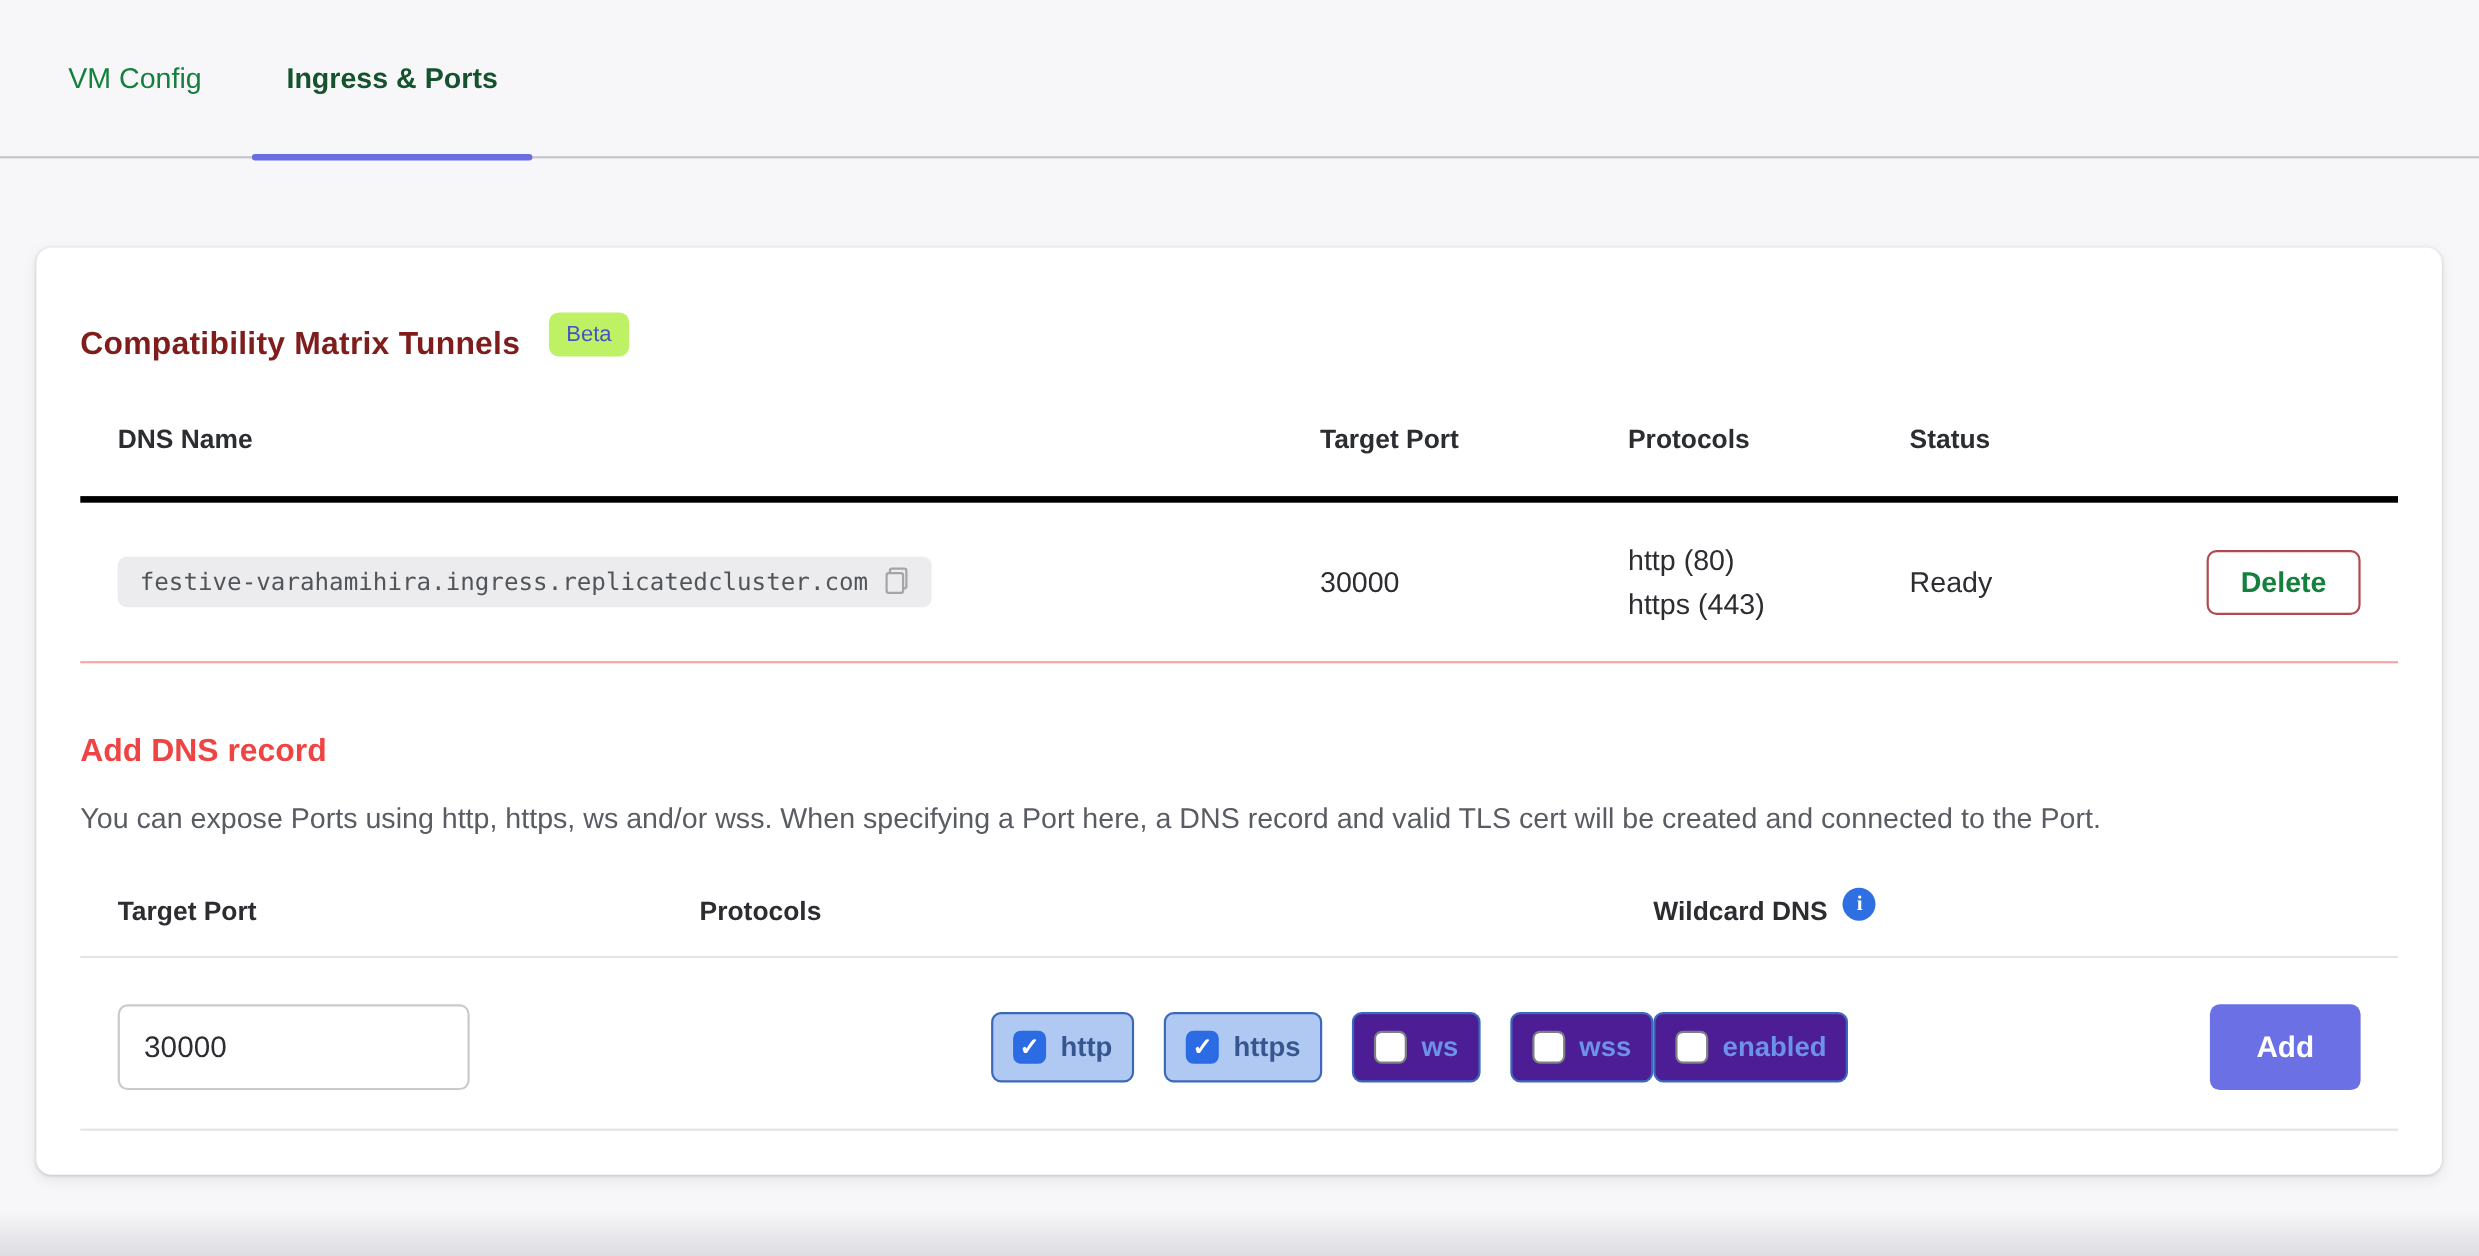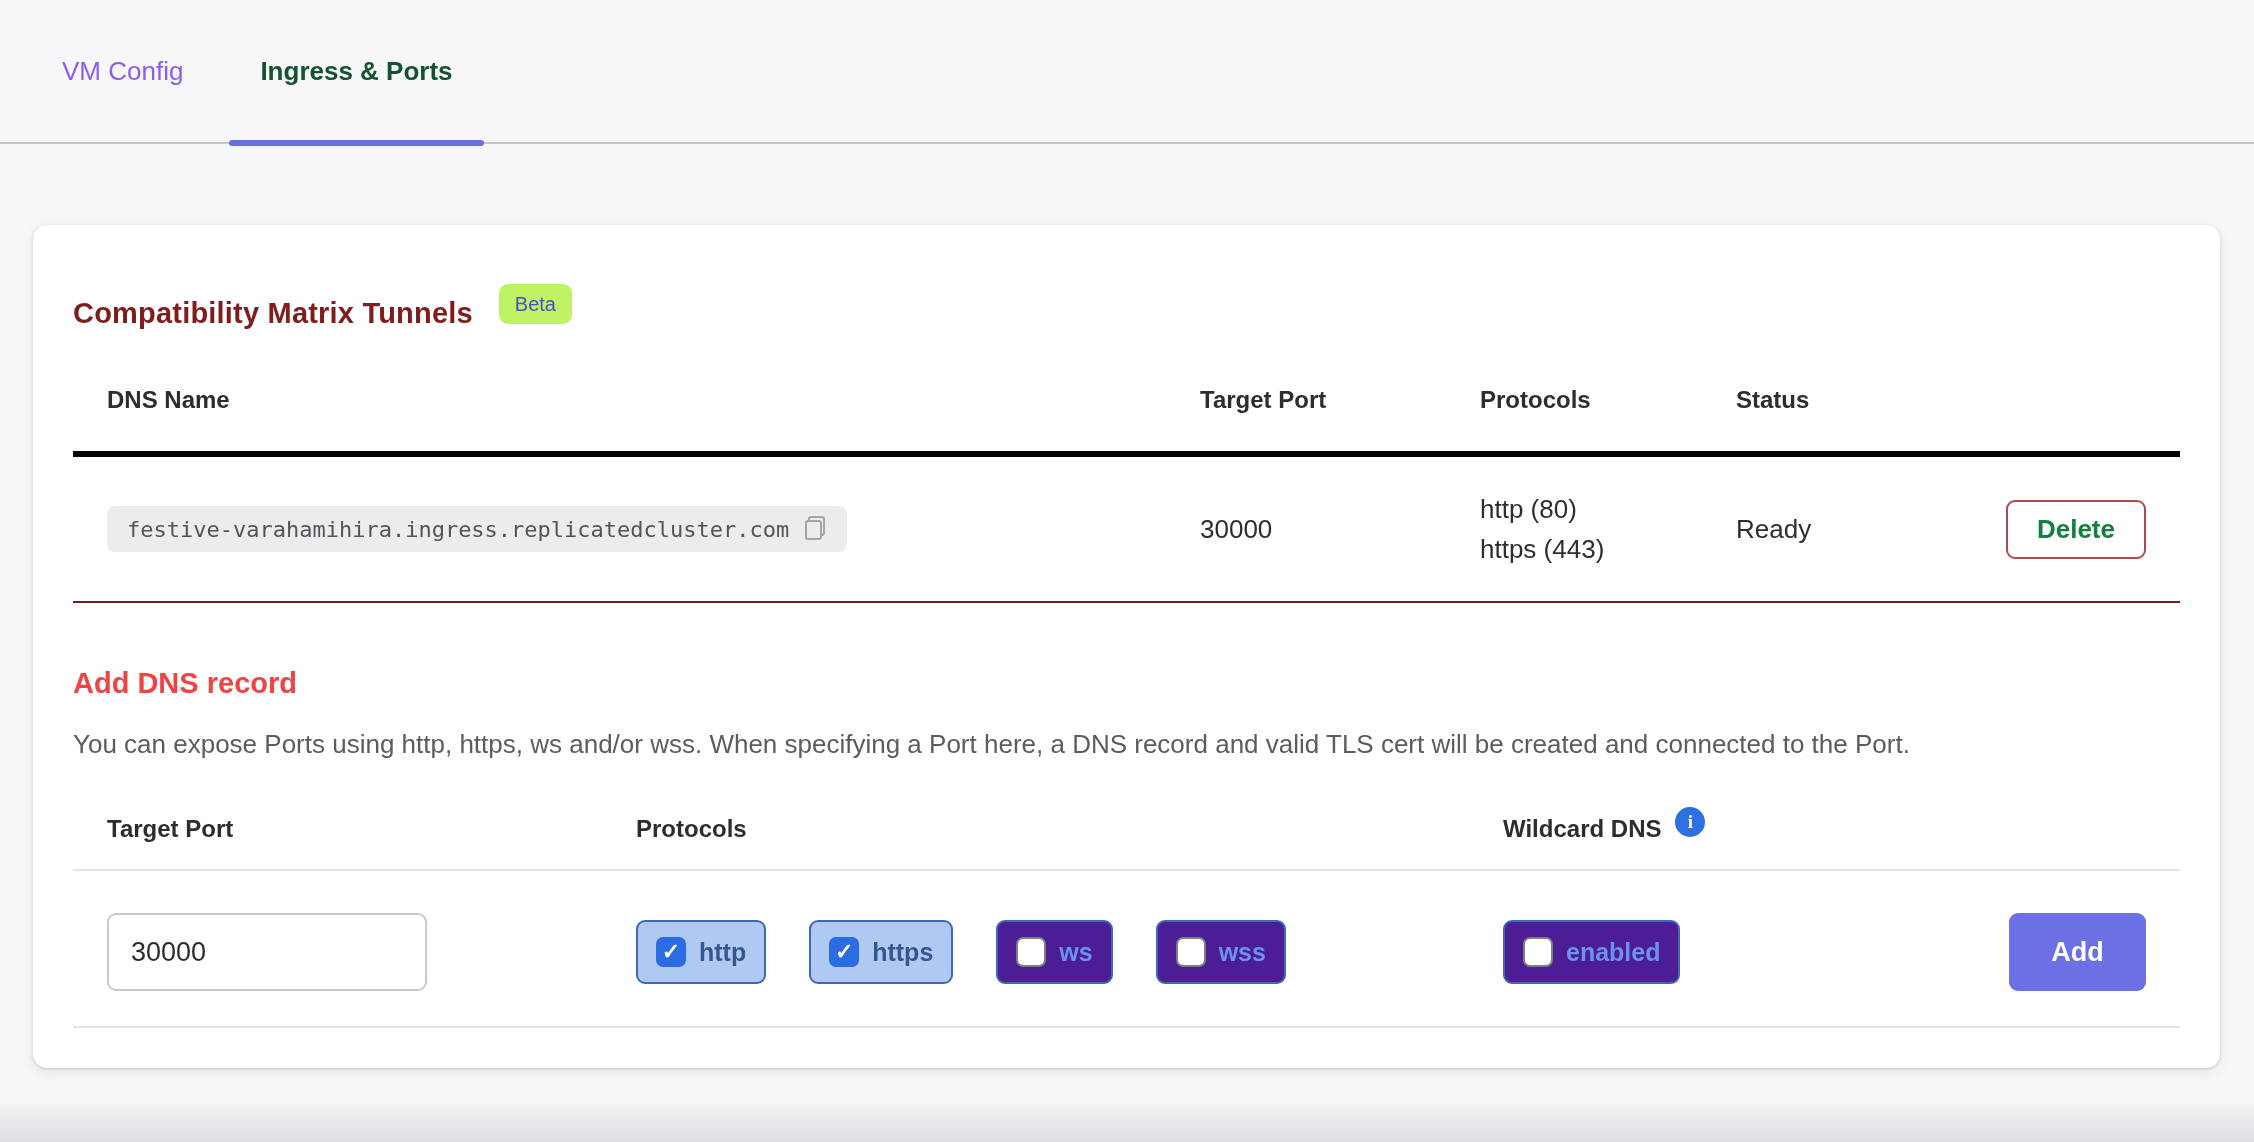--- a/index.html
+++ b/index.html
@@ -21,21 +21,21 @@
   .tabbar{
     height:144px;
     display:flex; align-items:center;
     padding-left:62px;
     border-bottom:2px solid #c5c5c9;
     background:#f7f7f9;
   }
   .tab{
     position:relative;
     height:144px; display:flex; align-items:center;
-    font-size:26px; color:#8b5cf6; cursor:pointer;
+    font-size:26px; color:#15803d; cursor:pointer;
   }
   .tab.inactive{ margin-right:46px; font-weight:400; }
   .tab.active{
     padding:0 31px;
     color:#14532d; font-weight:700;
   }
   .tab.active::after{
     content:""; position:absolute; left:0; right:0; bottom:-3px;
     height:6px; border-radius:3px; background:#6a6ee3;
   }
@@ -66,21 +66,21 @@
   .f-grid{
     display:grid;
     grid-template-columns:529px 867px 430px minmax(0,1fr);
     padding-left:34px;
     align-items:center;
   }
   .hdr{ font-size:24px; font-weight:700; color:#2b2d31; }
   .table-head{ margin-top:56px; padding-bottom:37px; border-bottom:6px solid #000000; }
   .table-head .hdr{ align-self:end; }
 
-  .data-row{ height:146px; border-bottom:2px solid #7f1d1d; }
+  .data-row{ height:146px; border-bottom:2px solid #fca5a5; }
   .cell{ font-size:26px; color:#2b2d31; }
   .protocol-lines div{ line-height:40px; }
 
   .dns-pill{
     display:inline-flex; align-items:center;
     background:#ececee; border-radius:8px;
     height:46px; padding:0 20px;
     max-width:1050px;
   }
   .dns-text{
@@ -128,21 +128,21 @@
     cursor:pointer; font-family:"Liberation Serif", serif;
   }
   .form-row{ padding-top:42px; padding-bottom:35px; border-bottom:2px solid #e4e4e8; }
   .port-input{
     width:320px; height:78px;
     border:2px solid #c9cacd; border-radius:9px;
     font-size:27px; color:#2b2d31; padding:0 22px;
     font-family:"Liberation Sans", sans-serif;
     background:#ffffff; outline:none;
   }
-  .pill-group{ display:flex; gap:43px; }
+  .pill-group{ display:flex; gap:27px;justify-content:flex-end; }
   .check-pill{
     display:inline-flex; align-items:center; gap:13px;
     height:64px; padding:0 18px;
     border:2.5px solid #3c68ba; border-radius:9px;
     background:#4c1d95; cursor:pointer;
   }
   .check-pill .box{
     width:30px; height:30px; border-radius:7px;
     background:#ffffff; border:2.5px solid #7d7f83;
     display:flex; align-items:center; justify-content:center;

